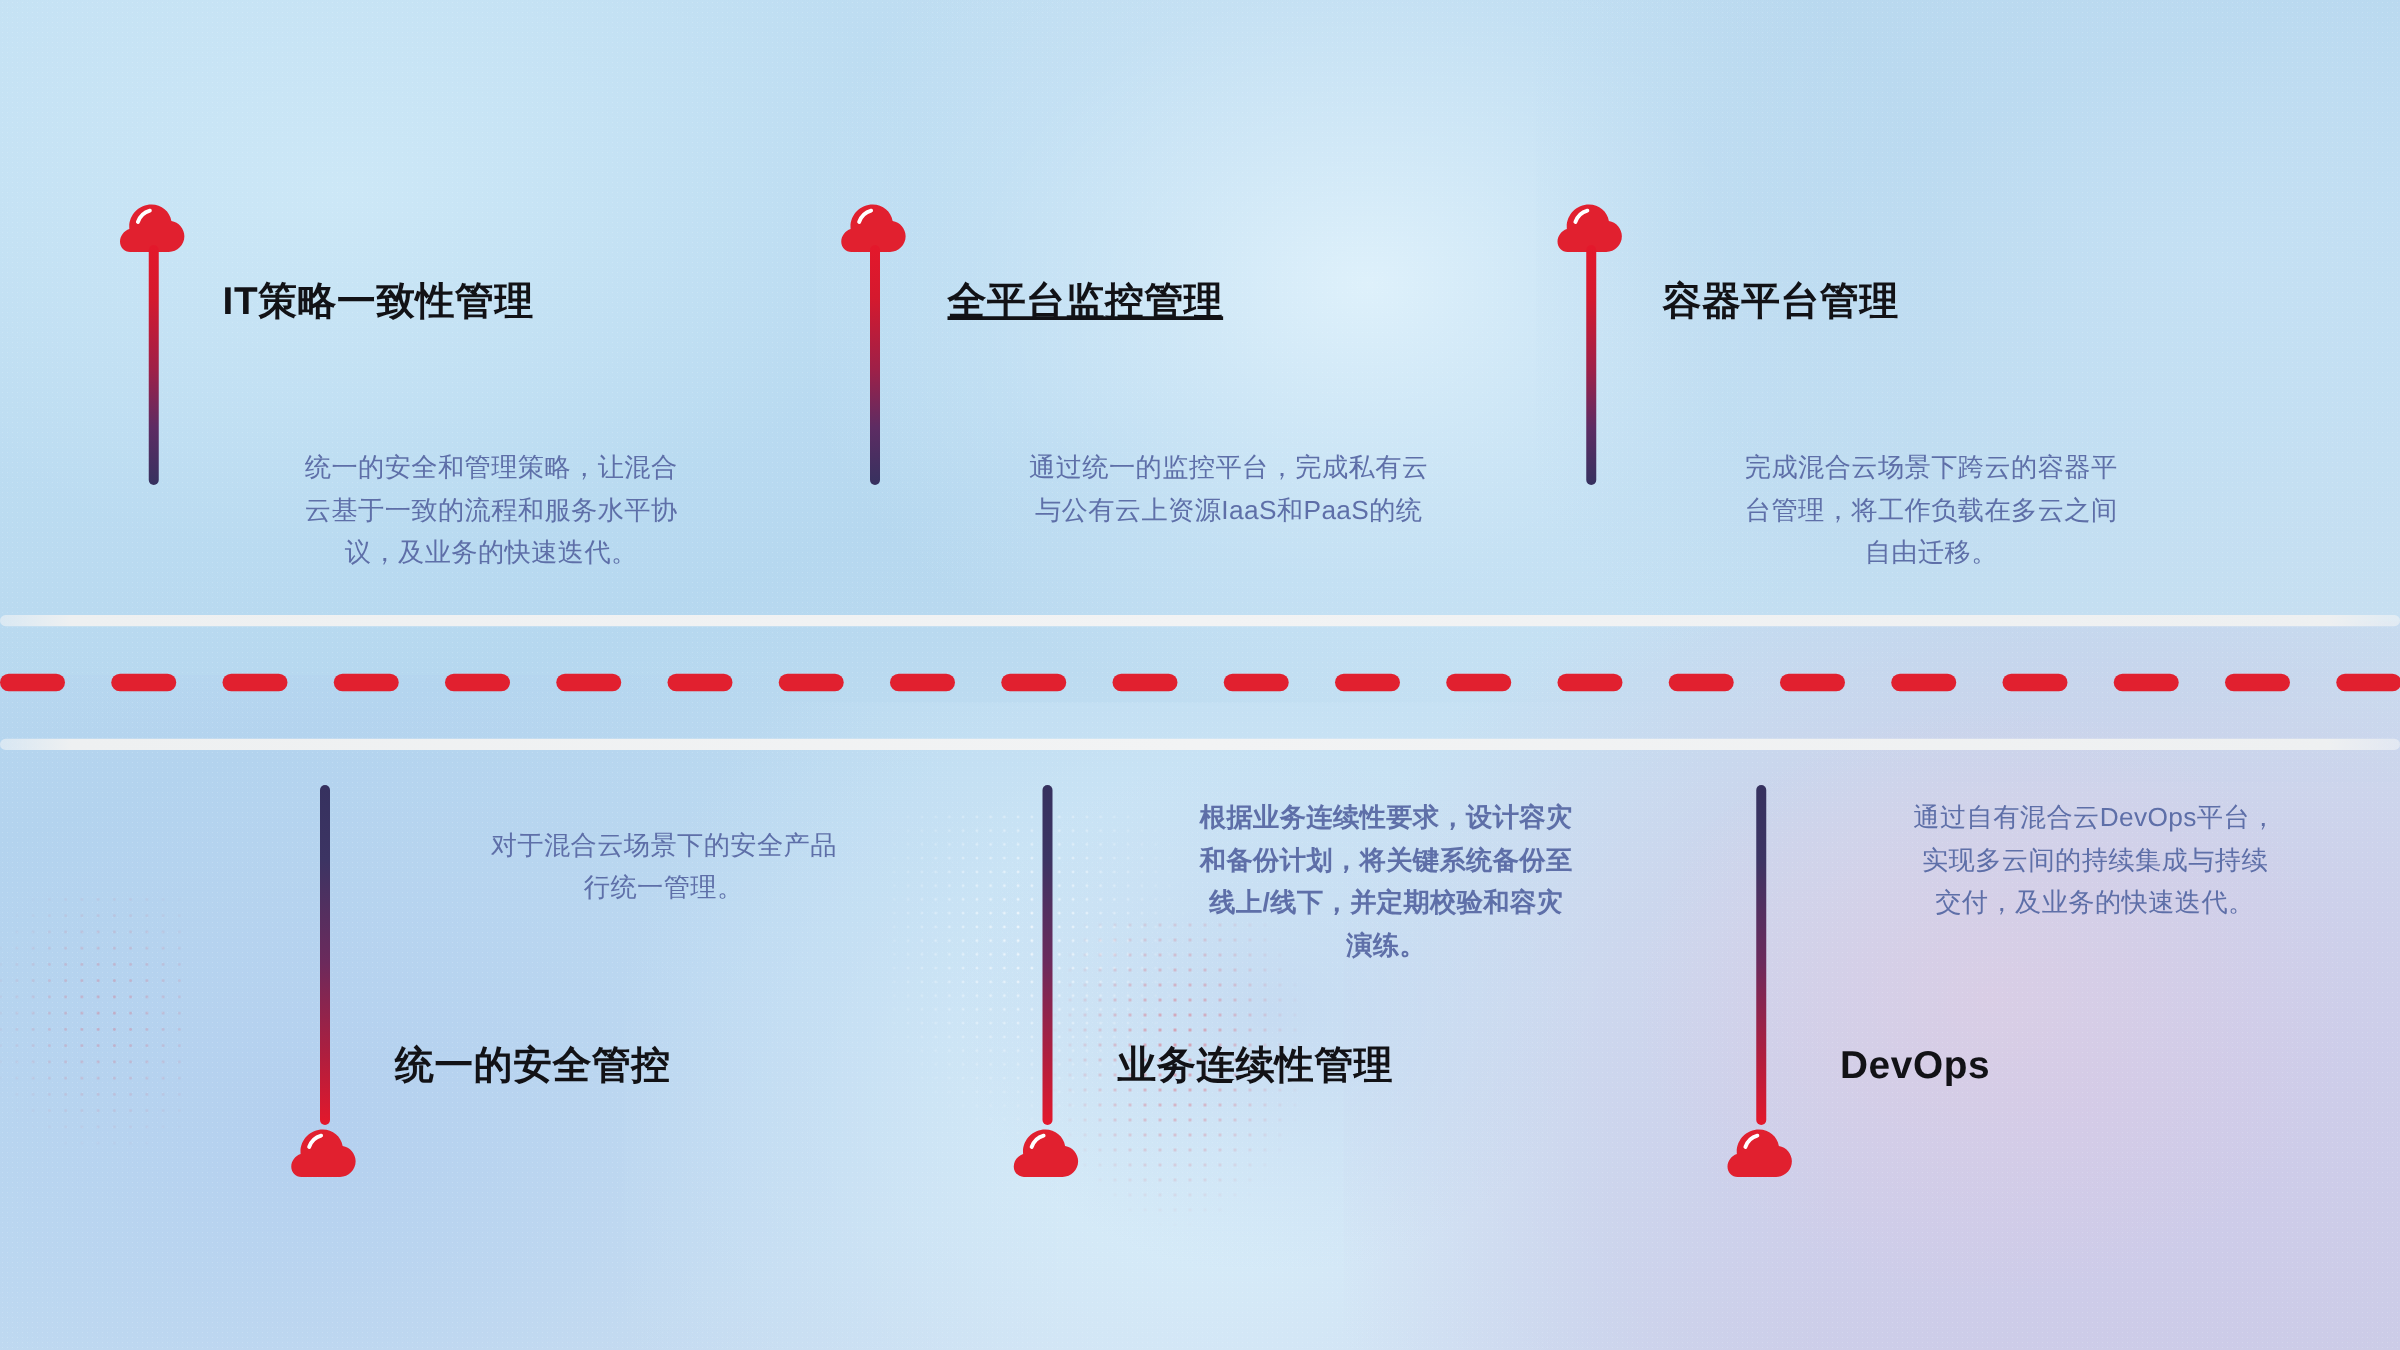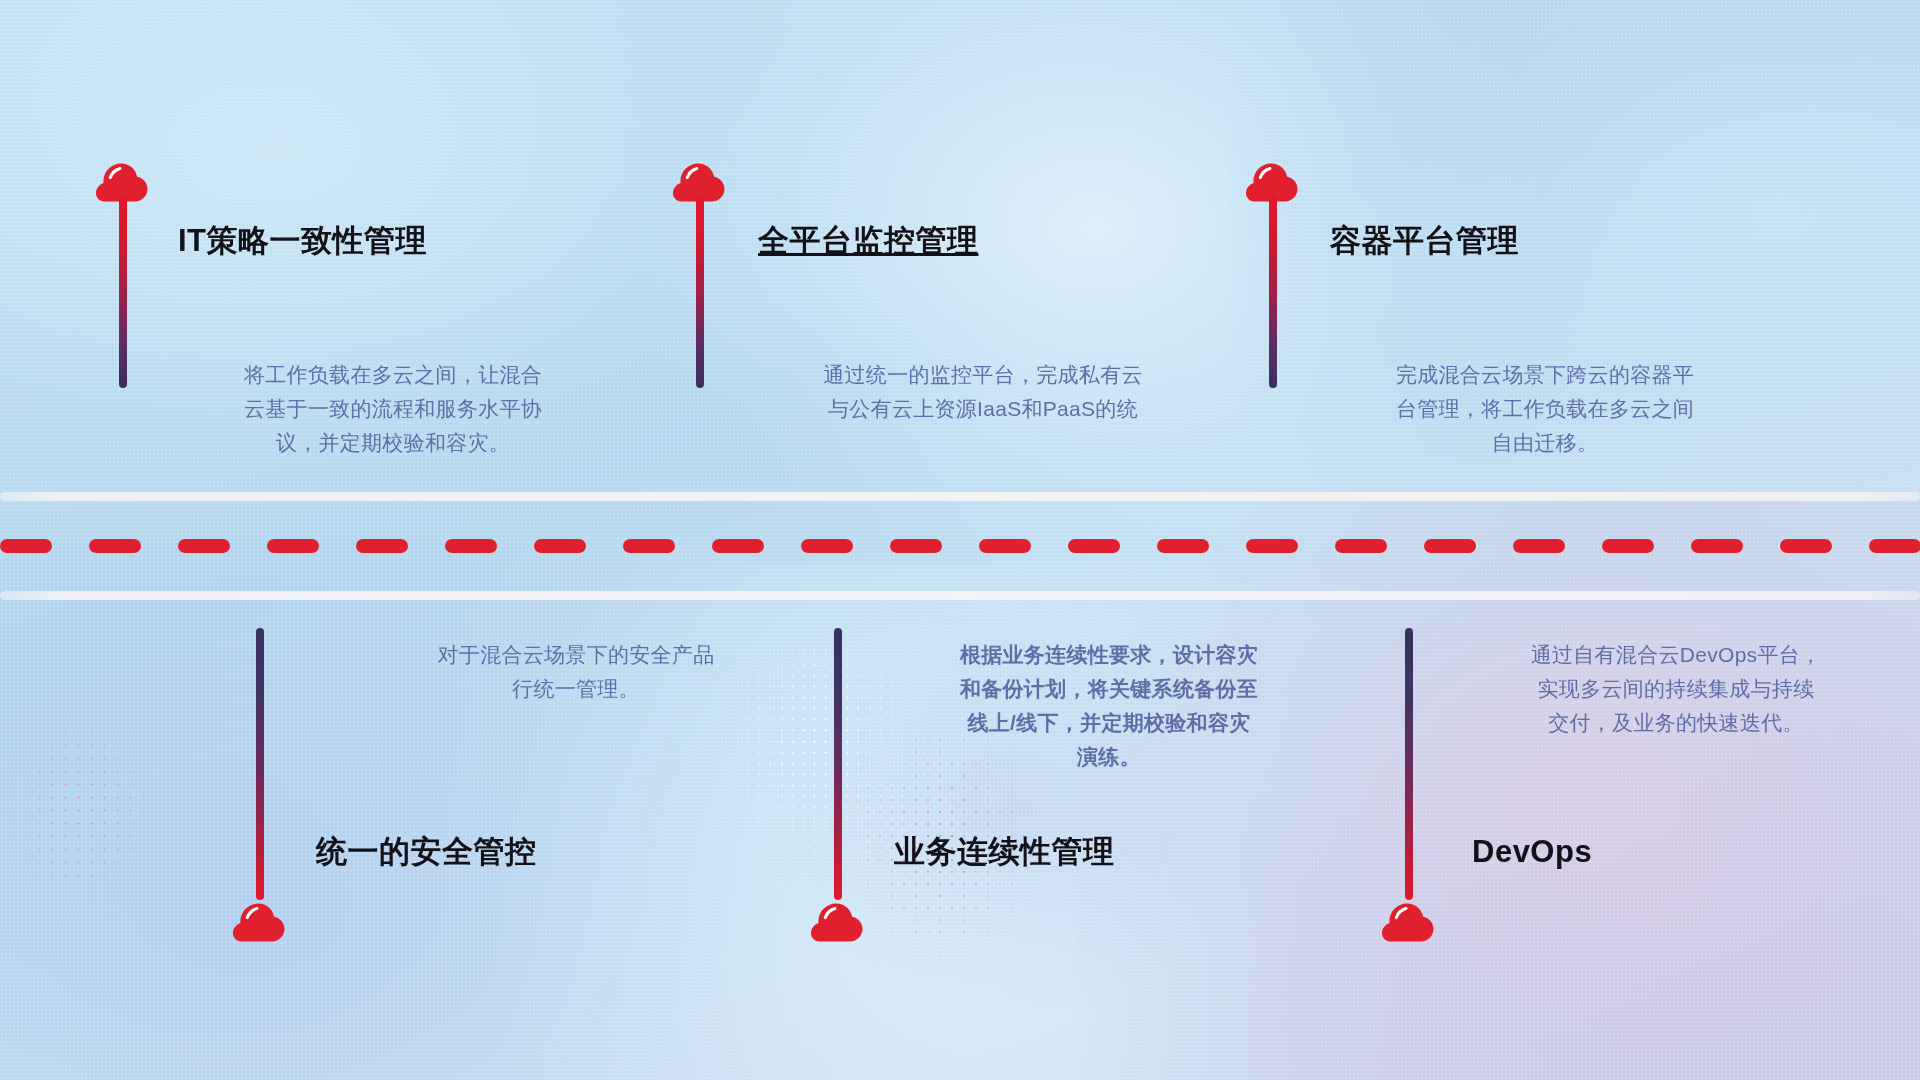--- a/index.html
+++ b/index.html
@@ -129,23 +129,23 @@
     <div class="item">
       <div class="cloud" style="left:95px;top:160px;">
         <svg viewBox="0 0 56 42" xmlns="http://www.w3.org/2000/svg">
           <path d="M16.5 41.5h23.5c6.9 0 12.5-5.6 12.5-12.5 0-6.2-4.5-11.3-10.4-12.3C40.9 9.1 34.2 3.5 26.2 3.5 16.4 3.5 8.4 11.5 8.4 21.3c0 .6 0 1.2.1 1.8C4.1 24.6 1 28.6 1 33.3c0 4.5 3.6 8.2 8.1 8.2h7.4z" fill="#e1202f"></path>
           <path d="M15.3 17.6c1.6-4.5 5.2-7.9 9.6-9.1" fill="none" stroke="#ffffff" stroke-width="3.1" stroke-linecap="round"></path>
         </svg>
       </div>
       <div class="pin-line down" style="left:119px;top:196px;height:192px;"></div>
       <div class="item-title" style="left:178px;top:225px;">IT策略一致性管理</div>
       <div class="item-body" style="left:178px;top:358px;width:430px;">
-        <span class="ln">将工作负载在多云之间，让混合</span>
+        <span class="ln">统一的安全和管理策略，让混合</span>
         <span class="ln">云基于一致的流程和服务水平协</span>
-        <span class="ln">议，并定期校验和容灾。</span>
+        <span class="ln">议，及业务的快速迭代。</span>
       </div>
     </div>
 
     <div class="item">
       <div class="cloud" style="left:672px;top:160px;">
         <svg viewBox="0 0 56 42" xmlns="http://www.w3.org/2000/svg">
           <path d="M16.5 41.5h23.5c6.9 0 12.5-5.6 12.5-12.5 0-6.2-4.5-11.3-10.4-12.3C40.9 9.1 34.2 3.5 26.2 3.5 16.4 3.5 8.4 11.5 8.4 21.3c0 .6 0 1.2.1 1.8C4.1 24.6 1 28.6 1 33.3c0 4.5 3.6 8.2 8.1 8.2h7.4z" fill="#e1202f"></path>
           <path d="M15.3 17.6c1.6-4.5 5.2-7.9 9.6-9.1" fill="none" stroke="#ffffff" stroke-width="3.1" stroke-linecap="round"></path>
         </svg>
       </div>
@@ -168,21 +168,21 @@
       <div class="item-title" style="left:1330px;top:225px;">容器平台管理</div>
       <div class="item-body" style="left:1330px;top:358px;width:430px;">
         <span class="ln">完成混合云场景下跨云的容器平</span>
         <span class="ln">台管理，将工作负载在多云之间</span>
         <span class="ln">自由迁移。</span>
       </div>
     </div>
 
     <div class="item">
       <div class="pin-line up" style="left:256px;top:628px;height:272px;"></div>
-      <div class="item-body" style="left:316px;top:638px;width:430px;margin-left:45px;">
+      <div class="item-body" style="left:316px;top:660px;width:430px;">
         <span class="ln">对于混合云场景下的安全产品</span>
         <span class="ln">行统一管理。</span>
       </div>
       <div class="item-title" style="left:316px;top:836px;">统一的安全管控</div>
       <div class="cloud" style="left:232px;top:900px;">
         <svg viewBox="0 0 56 42" xmlns="http://www.w3.org/2000/svg">
           <path d="M16.5 41.5h23.5c6.9 0 12.5-5.6 12.5-12.5 0-6.2-4.5-11.3-10.4-12.3C40.9 9.1 34.2 3.5 26.2 3.5 16.4 3.5 8.4 11.5 8.4 21.3c0 .6 0 1.2.1 1.8C4.1 24.6 1 28.6 1 33.3c0 4.5 3.6 8.2 8.1 8.2h7.4z" fill="#e1202f"></path>
           <path d="M15.3 17.6c1.6-4.5 5.2-7.9 9.6-9.1" fill="none" stroke="#ffffff" stroke-width="3.1" stroke-linecap="round"></path>
         </svg>
       </div>

